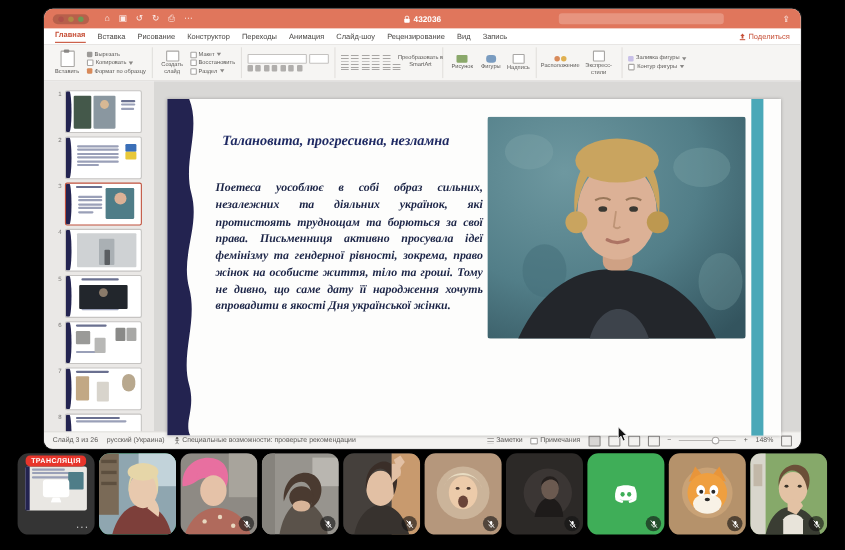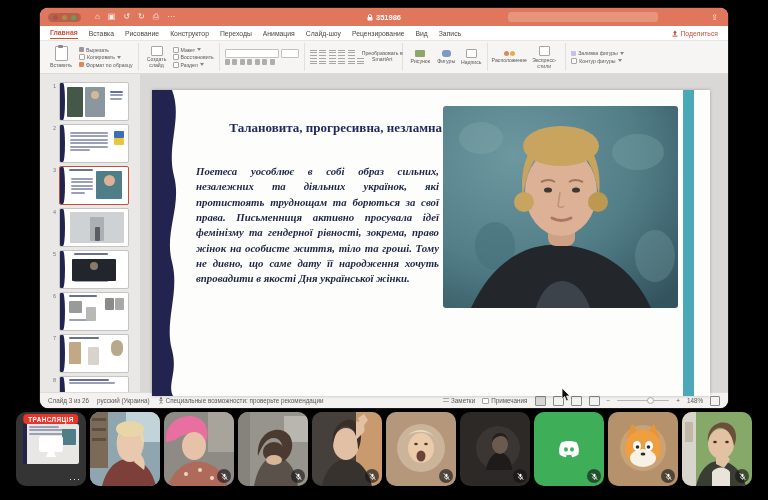--- a/index.html
+++ b/index.html
@@ -57,22 +57,22 @@
   .thumb.sel{border:1.6px solid #c0503c;}
   .navyband{position:absolute;left:0;top:0;bottom:0;width:5px;background:#232350;border-radius:0 40% 40% 0/0 50% 50% 0;}
   .tl{height:2px;background:#9aa0b8;margin:1.5px 2px 0 2px;border-radius:1px;}
   .tl.d{background:#6a7090;}
   .ph{position:absolute;border-radius:1px;}
 
   .canvas{flex:1;background:#d9d8d6;position:relative;min-width:0;}
   .slide{position:absolute;left:12px;top:16px;width:558px;height:306px;background:#fdfdfc;box-shadow:0 0 3px rgba(0,0,0,.25);}
   .wave{position:absolute;left:0;top:0;height:100%;width:36px;}
   .tealbar{position:absolute;right:16px;top:0;bottom:0;width:11px;background:#4aa8b8;}
-  .s-title{position:absolute;left:50px;top:30px;width:240px;text-align:right;
-           font-family:"Liberation Serif",serif;font-weight:bold;font-size:13px;color:#1f2a63;}
+  .s-title{position:absolute;left:50px;top:30px;width:240px;text-align:left;
+           font-family:"Liberation Serif",serif;font-style:italic;font-weight:bold;font-size:13px;color:#1f2a63;}
   .s-body{position:absolute;left:44px;top:74px;width:243px;text-align:justify;
           font-family:"Liberation Serif",serif;font-style:italic;font-weight:bold;font-size:10.8px;line-height:1.42;color:#1c2547;}
   .portrait{position:absolute;left:291px;top:16px;width:235px;height:202px;border-radius:3px;overflow:hidden;}
 
   
   .statusbar{height:15px;background:#f3f2f0;border-top:1px solid #dddbd8;display:flex;align-items:center;
              padding:0 8px;font-size:6.3px;color:#5a5856;gap:8px;flex:0 0 auto;}
   .sb-right{margin-left:auto;display:flex;align-items:center;gap:7px;}
   .sb-item{display:flex;align-items:center;gap:2px;white-space:nowrap;}
   .viewic{width:9px;height:8px;border:1px solid #8a8886;border-radius:1px;}
@@ -114,21 +114,21 @@
       <span class="tb-ic">▣</span>
       <span class="tb-ic">↺</span>
       <span class="tb-ic">↻</span>
       <span class="tb-ic">⎙</span>
       <span class="tb-ic">⋯</span>
       <div class="tb-title">
         <svg width="6" height="7" viewBox="0 0 6 7">
             <rect x="0.5" y="3" width="5" height="3.6" rx="0.8" fill="#fff"></rect>
             <path d="M1.5 3V2a1.5 1.5 0 0 1 3 0v1" stroke="#fff" fill="none" stroke-width="0.9"></path>
           </svg>
-        <span>351986</span>
+        <span>432036</span>
       </div>
       <div class="tb-search"></div>
       <span class="tb-share">⇪</span>
     </div>
 
     <div class="tabsrow">
       <span class="rtab active">Главная</span>
       <span class="rtab">Вставка</span>
       <span class="rtab">Рисование</span>
       <span class="rtab">Конструктор</span>

